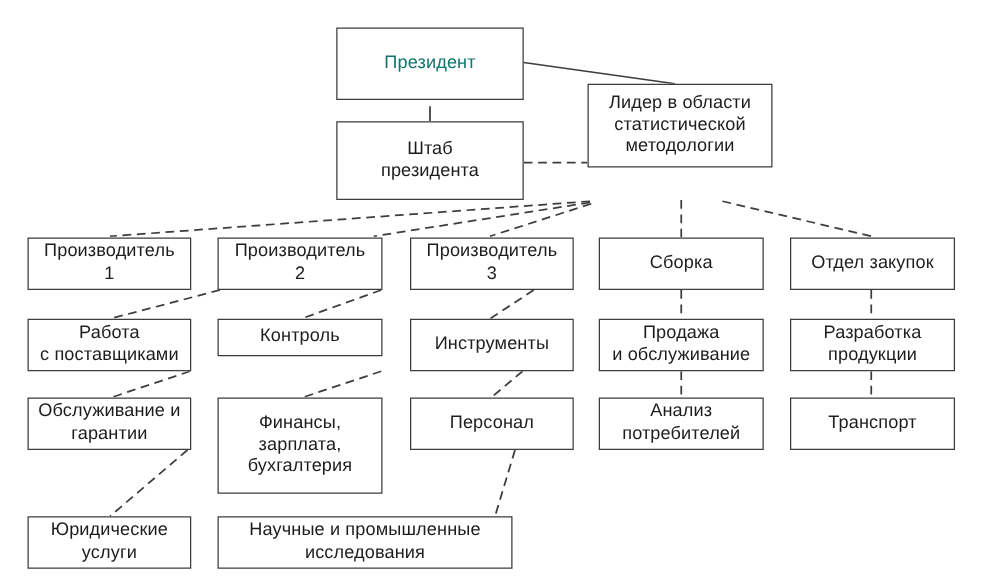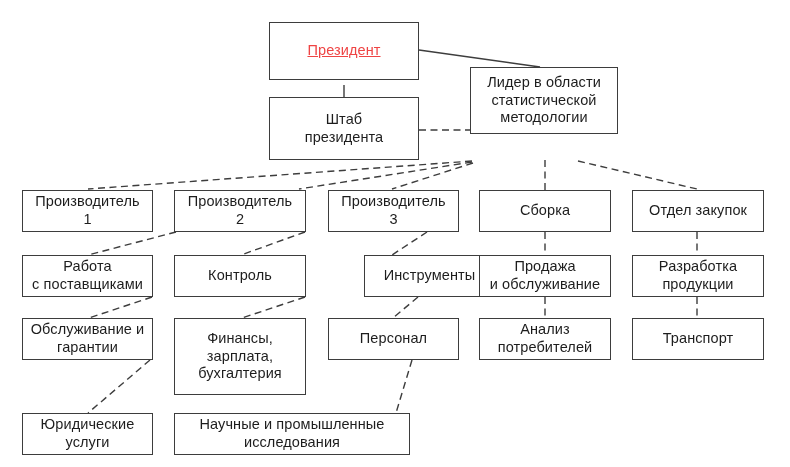--- a/index.html
+++ b/index.html
@@ -60,38 +60,38 @@
       <line x1="697" y1="232" x2="697" y2="255" stroke="#3d3d3d" stroke-width="1.4" stroke-dasharray="7 4.5"></line>
       <line x1="152" y1="297" x2="89" y2="318" stroke="#3d3d3d" stroke-width="1.4" stroke-dasharray="7 4.5"></line>
       <line x1="305" y1="297" x2="242" y2="318" stroke="#3d3d3d" stroke-width="1.4" stroke-dasharray="7 4.5"></line>
       <line x1="418" y1="297" x2="393" y2="318" stroke="#3d3d3d" stroke-width="1.4" stroke-dasharray="7 4.5"></line>
       <line x1="545" y1="297" x2="545" y2="318" stroke="#3d3d3d" stroke-width="1.4" stroke-dasharray="7 4.5"></line>
       <line x1="697" y1="297" x2="697" y2="318" stroke="#3d3d3d" stroke-width="1.4" stroke-dasharray="7 4.5"></line>
       <line x1="150" y1="360" x2="88" y2="413" stroke="#3d3d3d" stroke-width="1.4" stroke-dasharray="7 4.5"></line>
       <line x1="412" y1="360" x2="396" y2="413" stroke="#3d3d3d" stroke-width="1.4" stroke-dasharray="7 4.5"></line>
     </svg>
 
-<div class="node" style="left: 269px; top: 22px; width: 150px; height: 58px; border-color: rgb(61, 61, 61); color: #ef4444; text-decoration: underline;">Президент</div>
+<div class="node" style="left: 269px; top: 22px; width: 150px; height: 58px; border-color: rgb(61, 61, 61); color: #0f766e;">Президент</div>
     <div class="node" style="left: 269px; top: 97px; width: 150px; height: 63px; border-color: rgb(61, 61, 61); color: rgb(29, 29, 29);">Штаб
 президента</div>
     <div class="node" style="left: 470px; top: 67px; width: 148px; height: 67px; border-color: rgb(61, 61, 61); color: rgb(29, 29, 29);">Лидер в области
 статистической
 методологии</div>
     <div class="node" style="left: 22px; top: 190px; width: 131px; height: 42px; border-color: rgb(61, 61, 61); color: rgb(29, 29, 29);">Производитель
 1</div>
     <div class="node" style="left: 174px; top: 190px; width: 132px; height: 42px; border-color: rgb(61, 61, 61); color: rgb(29, 29, 29);">Производитель
 2</div>
     <div class="node" style="left: 328px; top: 190px; width: 131px; height: 42px; border-color: rgb(61, 61, 61); color: rgb(29, 29, 29);">Производитель
 3</div>
     <div class="node" style="left: 479px; top: 190px; width: 132px; height: 42px; border-color: rgb(61, 61, 61); color: rgb(29, 29, 29);">Сборка</div>
     <div class="node" style="left: 632px; top: 190px; width: 132px; height: 42px; border-color: rgb(61, 61, 61); color: rgb(29, 29, 29);">Отдел закупок</div>
     <div class="node" style="left: 22px; top: 255px; width: 131px; height: 42px; border-color: rgb(61, 61, 61); color: rgb(29, 29, 29);">Работа
 с поставщиками</div>
-    <div class="node" style="left: 174px; top: 255px; width: 132px; height: 42px; border-color: rgb(61, 61, 61); color: rgb(29, 29, 29);">Контроль</div>
-    <div class="node" style="left: 328px; top: 255px; width: 131px; height: 42px; border-color: rgb(61, 61, 61); color: rgb(29, 29, 29); margin-left: 36px;">Инструменты</div>
+    <div class="node" style="left: 174px; top: 255px; width: 132px; height: 30px; border-color: rgb(61, 61, 61); color: rgb(29, 29, 29);">Контроль</div>
+    <div class="node" style="left: 328px; top: 255px; width: 131px; height: 42px; border-color: rgb(61, 61, 61); color: rgb(29, 29, 29);">Инструменты</div>
     <div class="node" style="left: 479px; top: 255px; width: 132px; height: 42px; border-color: rgb(61, 61, 61); color: rgb(29, 29, 29);">Продажа
 и обслуживание</div>
     <div class="node" style="left: 632px; top: 255px; width: 132px; height: 42px; border-color: rgb(61, 61, 61); color: rgb(29, 29, 29);">Разработка
 продукции</div>
     <div class="node" style="left: 22px; top: 318px; width: 131px; height: 42px; border-color: rgb(61, 61, 61); color: rgb(29, 29, 29);">Обслуживание и
 гарантии</div>
     <div class="node" style="left: 174px; top: 318px; width: 132px; height: 77px; border-color: rgb(61, 61, 61); color: rgb(29, 29, 29);">Финансы,
 зарплата,
 бухгалтерия</div>
     <div class="node" style="left: 328px; top: 318px; width: 131px; height: 42px; border-color: rgb(61, 61, 61); color: rgb(29, 29, 29);">Персонал</div>

